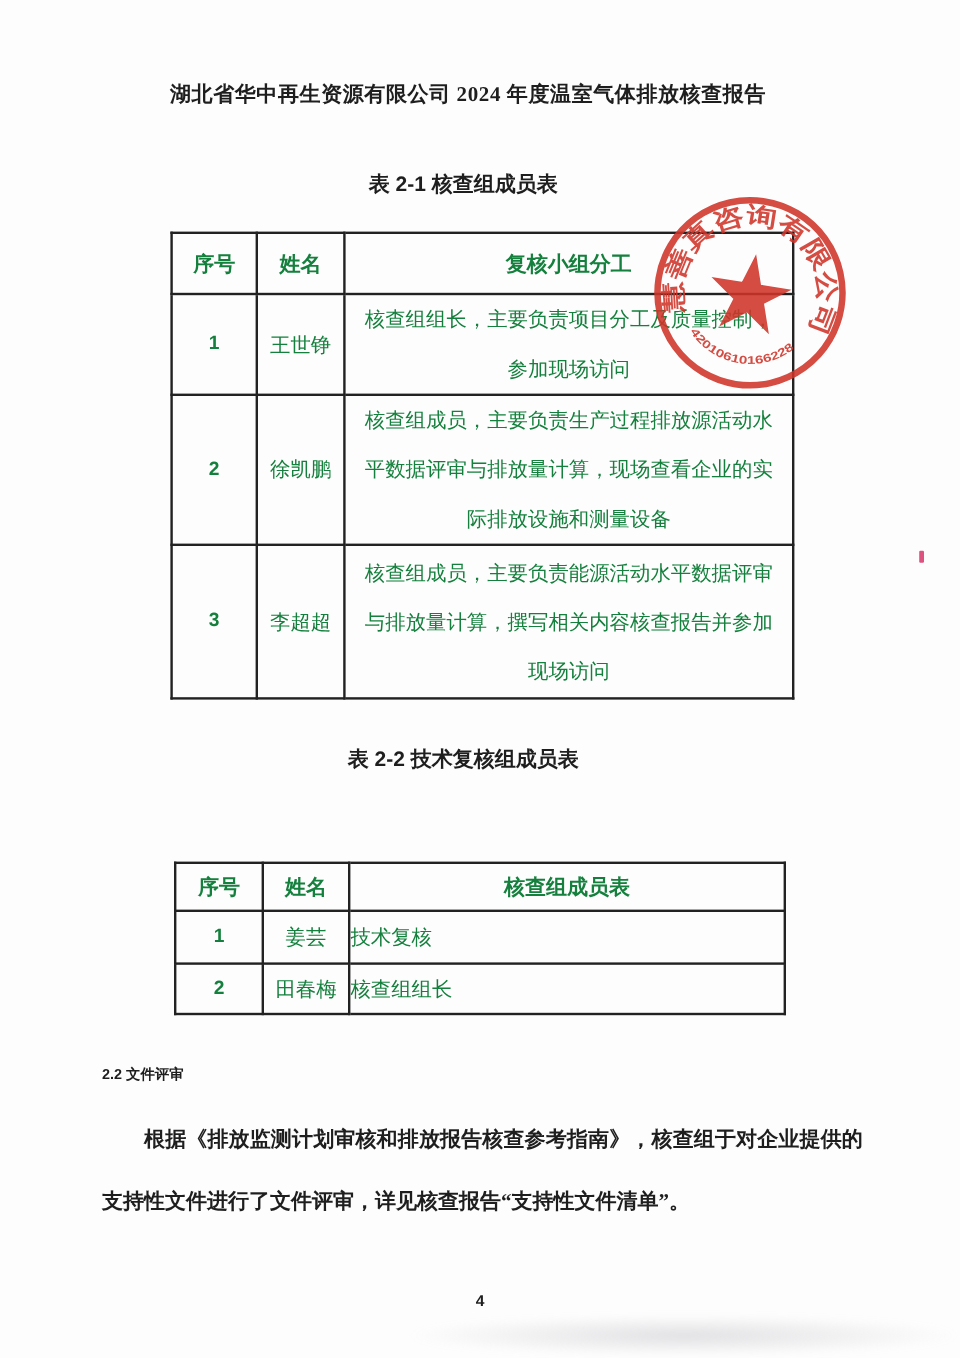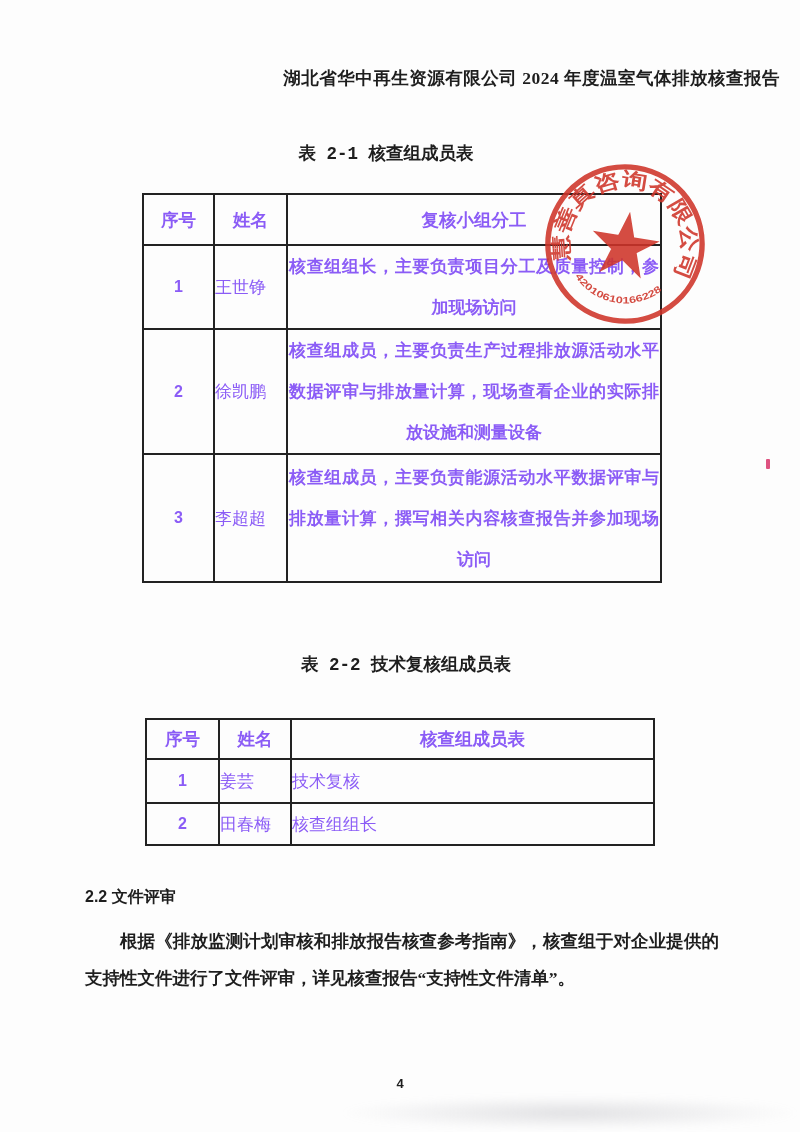--- a/index.html
+++ b/index.html
@@ -10,77 +10,77 @@
     height: 1132px;
     margin: 0 auto;
     background: #fdfdfd;
     overflow: hidden;
     font-family: "Liberation Serif", serif;
     color: #1e1e1e;
   }
   .doc-title {
     position: absolute;
     top: 66px; left: 0; width: 780px;
-    text-align: right;
+    text-align: center;
     font-size: 17.5px;
     font-weight: 700;
     letter-spacing: 0.5px;
   }
   .table-caption {
     position: absolute;
     left: 0; width: 772px;
     text-align: center;
     font-size: 17.5px;
     font-weight: 700;
-    font-family: Liberation Mono, monospace;
+    font-family: Liberation Sans, sans-serif;
   }
   .caption-1 { top: 141px; }
-  .caption-2 { top: 652px; margin-left: 20px; }
+  .caption-2 { top: 620px; }
 
   table.doc-table {
     position: absolute;
     border-collapse: collapse;
     table-layout: fixed;
     font-family: "Liberation Sans", sans-serif;
-    color: #8b5cf6;
+    color: #15803d;
   }
   table.doc-table td, table.doc-table th {
     border: 2px solid #222222;
     vertical-align: middle;
     overflow: hidden;
   }
   .tbl-1 { left: 142px; top: 193px; width: 518px; }
   .tbl-2 { left: 145px; top: 718px; width: 508px; }
   th.hdr { font-size: 17.5px; font-weight: 700; text-align: center; }
   td.num { font-size: 16px; font-weight: 700; text-align: center; }
-  td.name { font-size: 17px; font-weight: 400; text-align: left; }
+  td.name { font-size: 17px; font-weight: 400; text-align: center; }
   td.duty {
     font-size: 17px;
-    font-weight: 700;
+    font-weight: 400;
     line-height: 41px;
     text-align: justify;
     text-align-last: center;
-    padding: 0 1px;
+    padding: 0 16px;
   }
   td.duty-center { font-size: 17px; }
 
   .section-heading {
     position: absolute;
     left: 85px; top: 887px;
-    font-size: 16px;
+    font-size: 12px;
     font-weight: 700;
     font-family: "Liberation Sans", sans-serif;
   }
   .body-text {
     position: absolute;
     left: 85px; top: 923px;
     width: 634px;
     font-size: 17.5px;
     font-weight: 600;
-    line-height: 37px;
+    line-height: 52px;
     text-align: justify;
   }
   .body-text p { text-indent: 2em; }
 
   .page-number {
     position: absolute;
     top: 1076px; left: 0; width: 800px;
     text-align: center;
     font-size: 13px;
     font-weight: 700;

